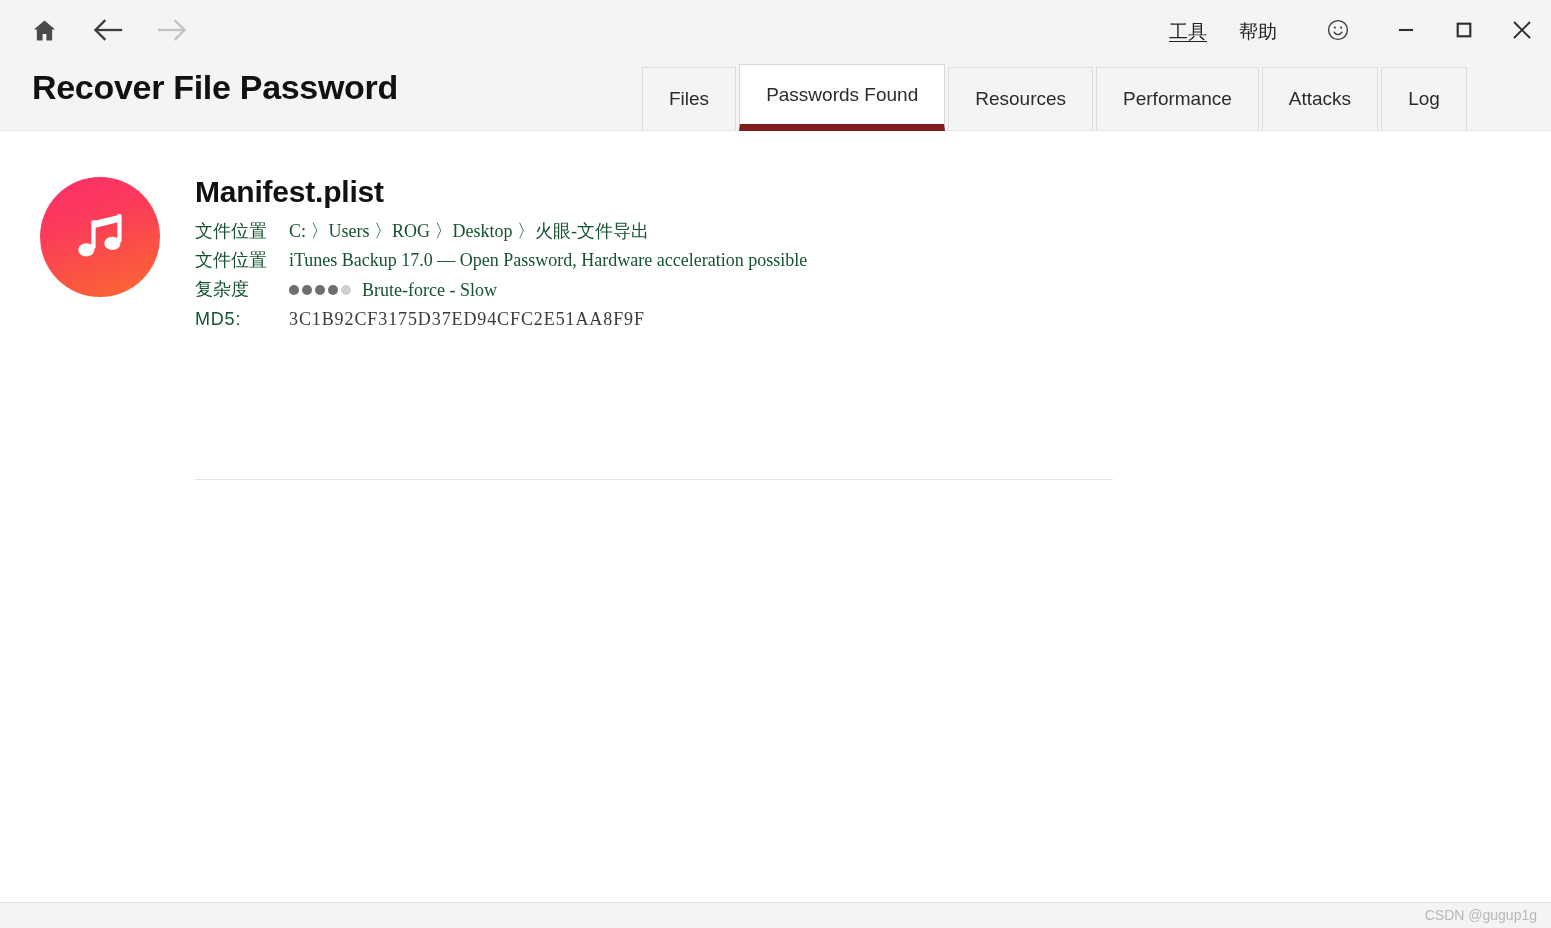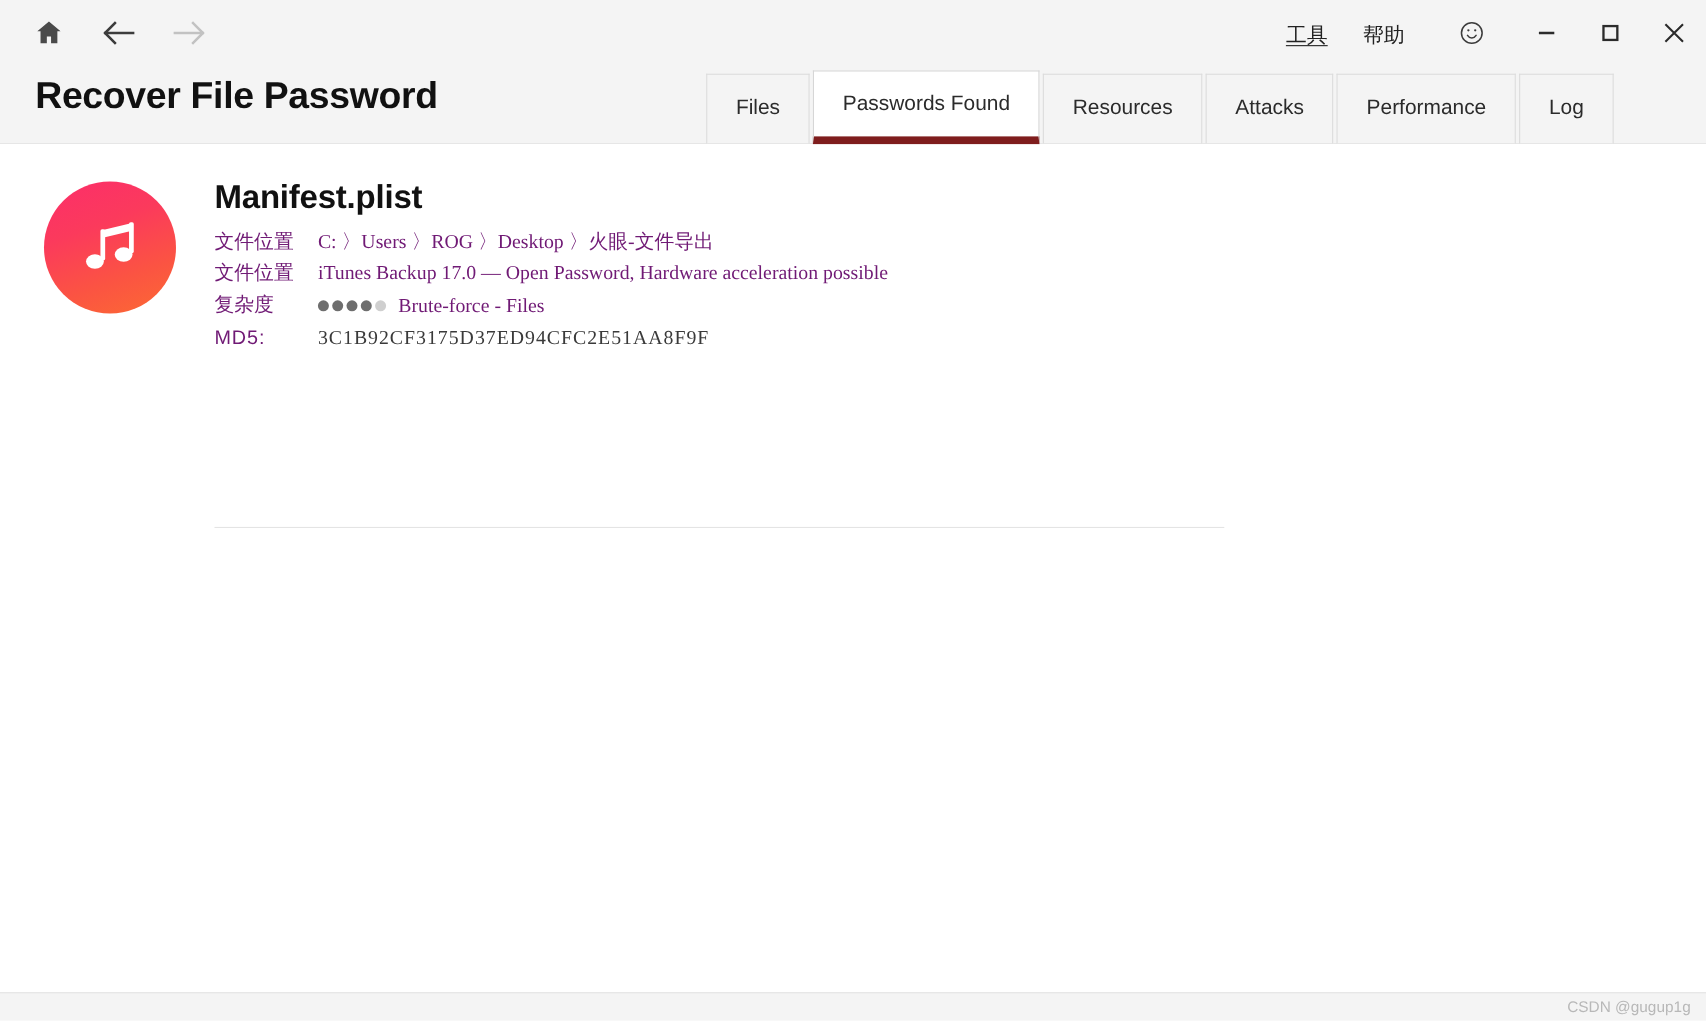--- a/index.html
+++ b/index.html
@@ -143,21 +143,21 @@
   
   .content {
     position: relative;
     flex: 1 1 auto;
     background: #ffffff;
     overflow: hidden;
   }
 
   .file-panel {
     position: absolute;
-    left: 0; top: 0;
+    left: 0; top: 12px;
     display: flex;
     padding: 30px 0 0 40px;
   }
 
   
   .file-icon {
     flex: 0 0 auto;
     width: 120px;
     height: 120px;
     border-radius: 50%;
@@ -180,21 +180,21 @@
     letter-spacing: -0.2px;
     margin-bottom: 11px;
     white-space: nowrap;
   }
 
   .meta-table {
     border-collapse: collapse;
   }
   .meta-table td {
     font-size: 18px;
-    color: #701a75;
+    color: #14532d;
     padding: 0 0 7px 0;
     vertical-align: baseline;
     line-height: 22px;
     white-space: nowrap;
   }
   .meta-label {
     padding-right: 22px !important;
     color: #2b2b2b;
   }
   .meta-label.mono-ish { letter-spacing: 0.8px; }
@@ -344,22 +344,22 @@
 
       </div>
     </div>
 
     <div class="app-title">Recover File Password</div>
 
     <div class="tabstrip">
       <div class="tab">Files</div>
       <div class="tab active">Passwords Found</div>
       <div class="tab">Resources</div>
+      <div class="tab">Performance</div>
       <div class="tab">Attacks</div>
-      <div class="tab">Performance</div>
       <div class="tab">Log</div>
     </div>
 
   </div>
 
   <div class="content">
 
     <div class="file-panel">
 
       <div class="file-icon">
@@ -390,21 +390,21 @@
             <td class="meta-label">复杂度</td>
             <td class="meta-value">
               <span class="complexity-cell">
                 <span class="dots" id="complexity-dots">
                       <span class="dot"></span>
                       <span class="dot"></span>
                       <span class="dot"></span>
                       <span class="dot"></span>
                       <span class="dot off"></span>
                     </span>
-                <span>Brute-force - Files</span>
+                <span>Brute-force - Slow</span>
               </span>
             </td>
           </tr>
           <tr>
             <td class="meta-label mono-ish">MD5:</td>
             <td class="meta-value md5">3C1B92CF3175D37ED94CFC2E51AA8F9F</td>
           </tr>
         </tbody>
           </table>
 

